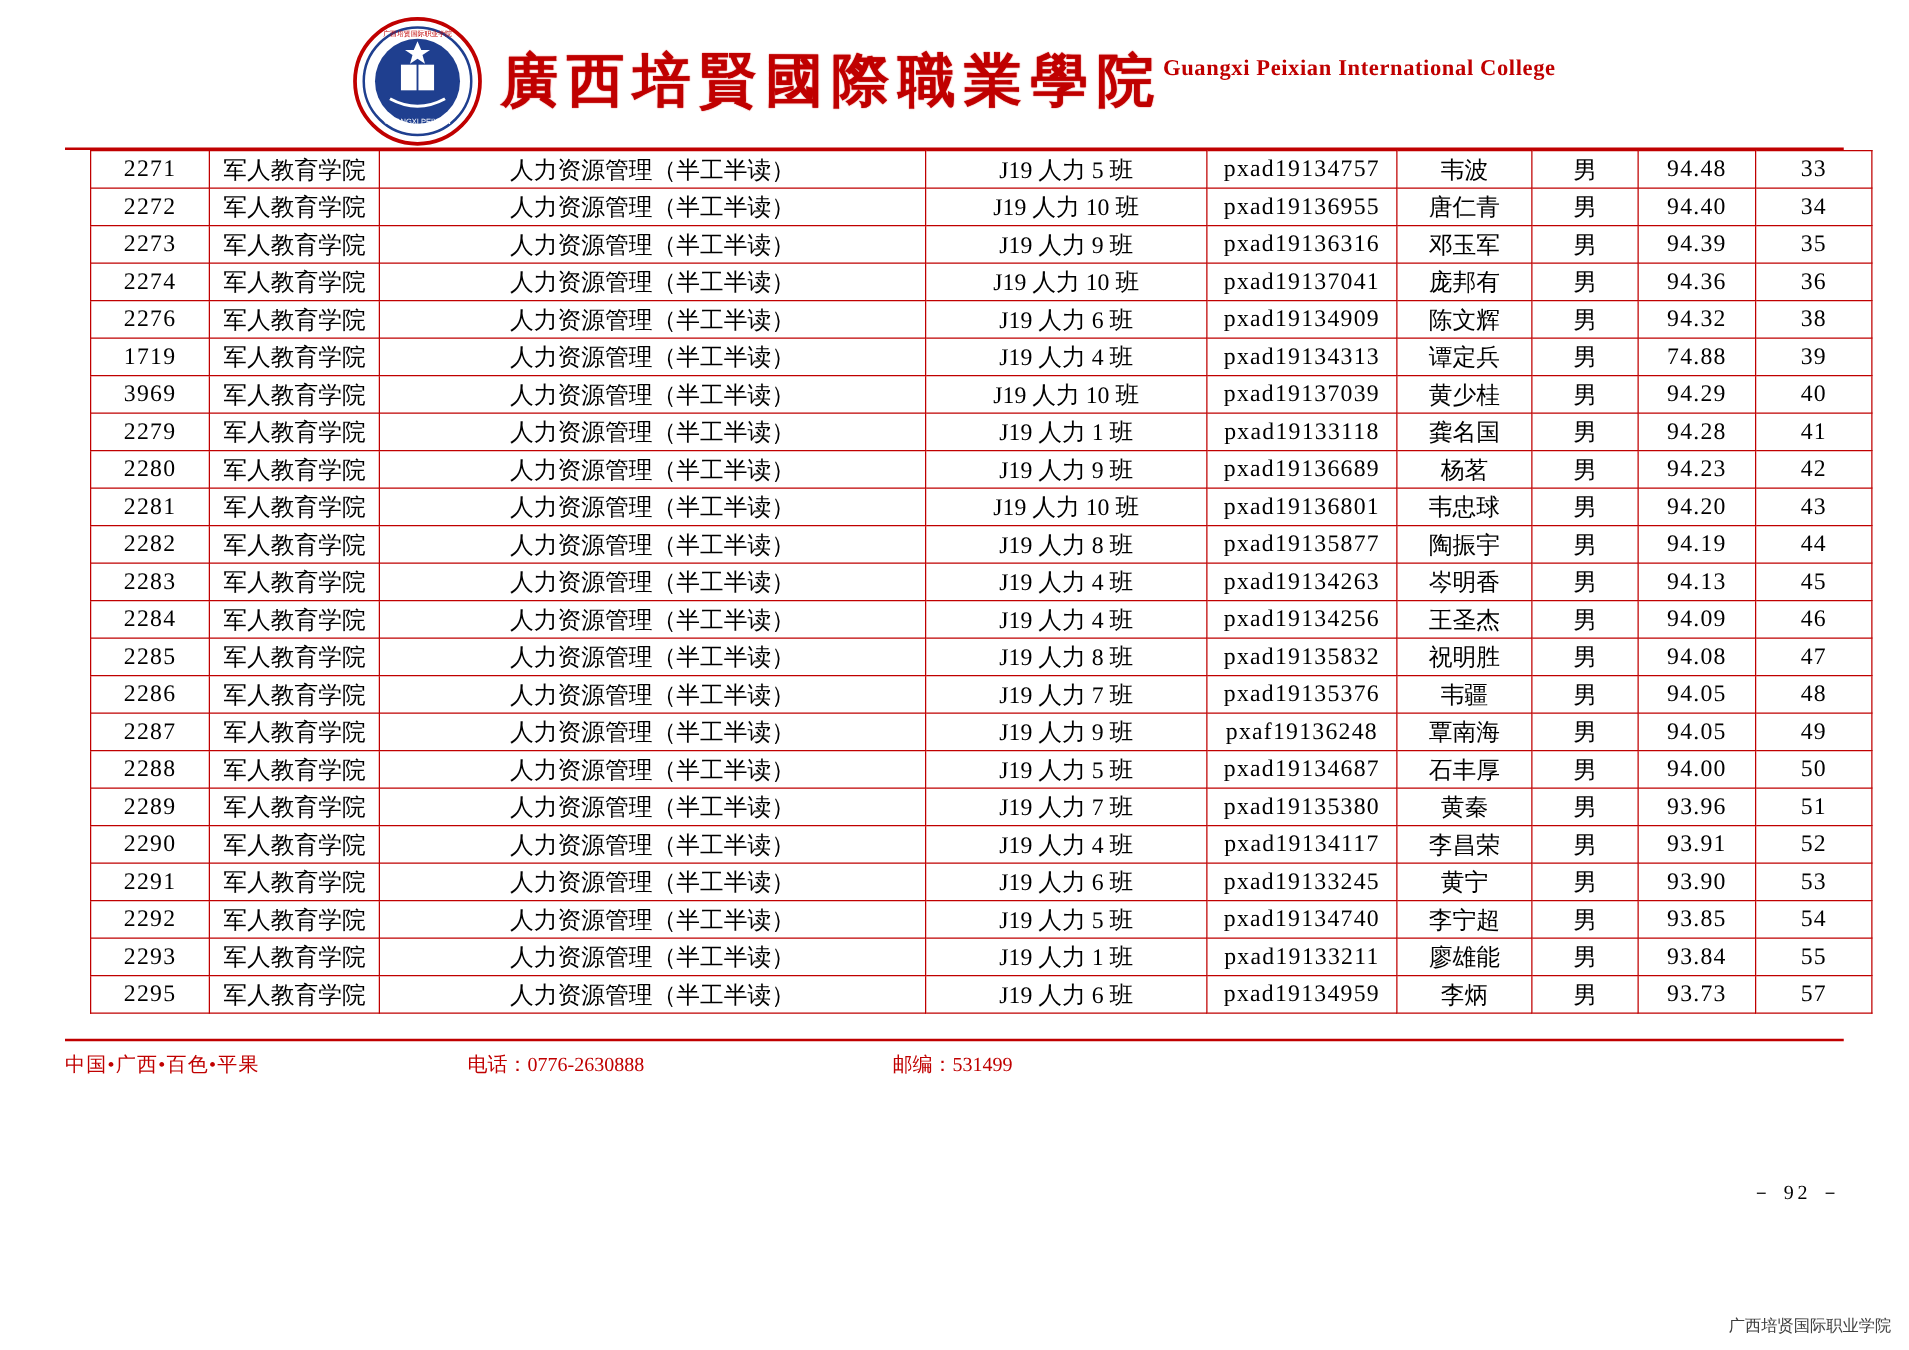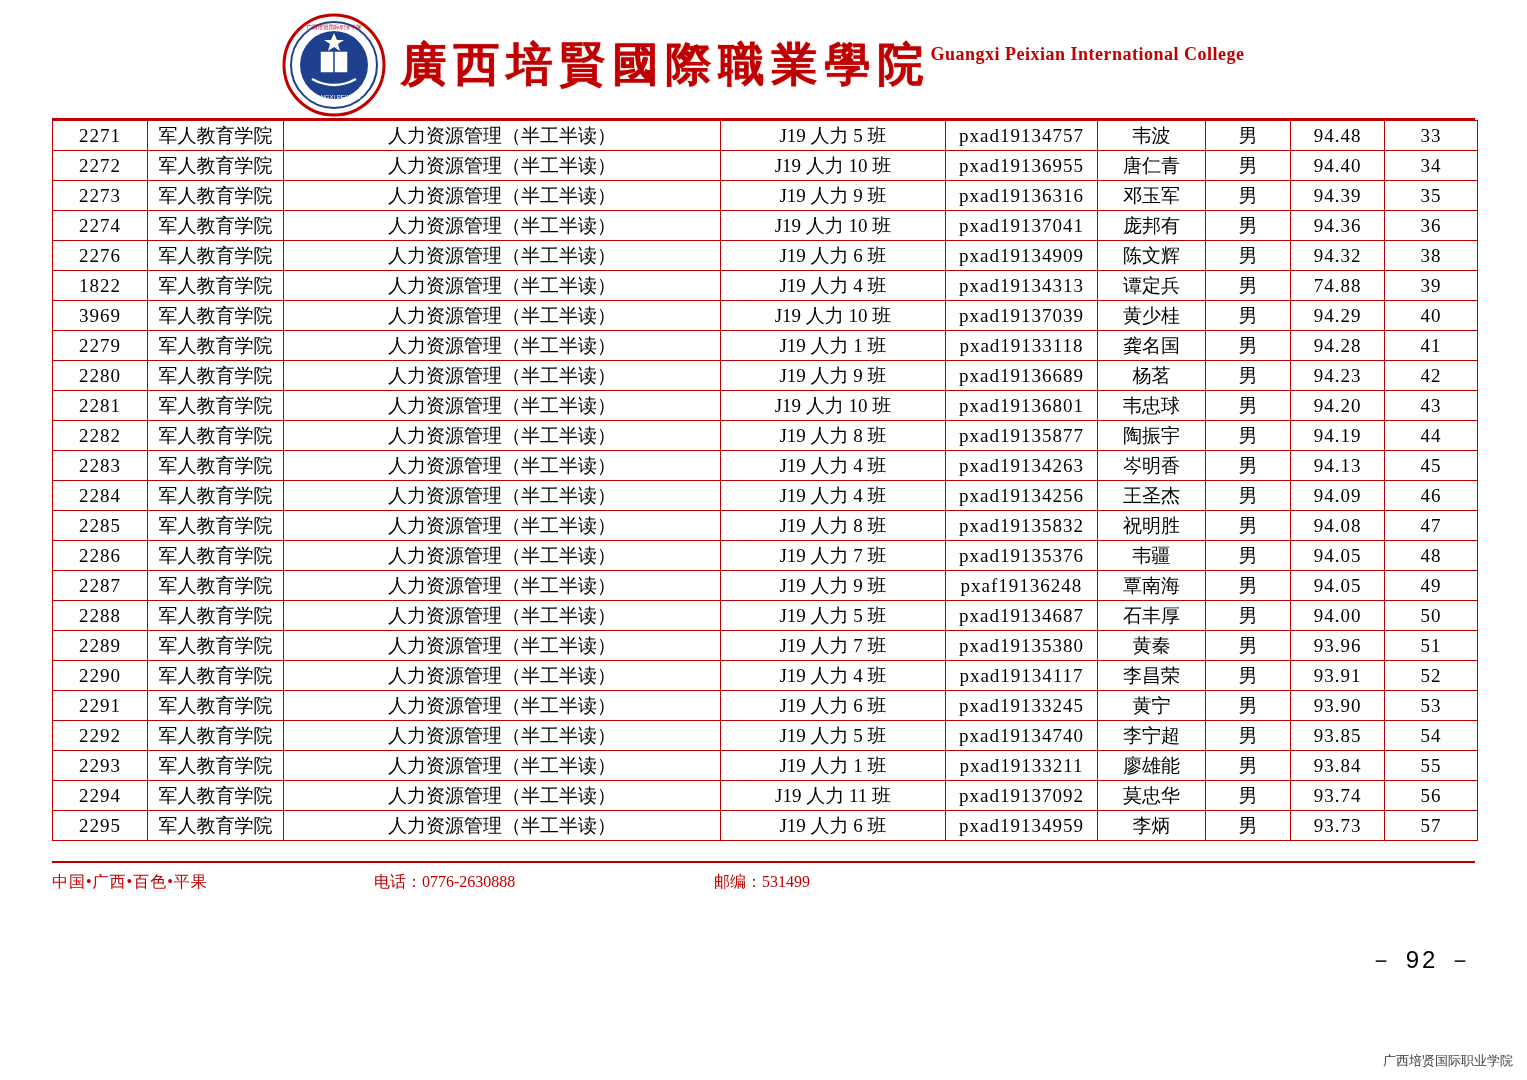--- a/index.html
+++ b/index.html
@@ -60,20 +60,21 @@
 
   
   .table-wrap {
     margin: 14px 52px 0 52px;
     border-top: 2px solid #c00000;
   }
   table.main {
     border-collapse: collapse;
     width: 1423px;
     table-layout: fixed;
+    margin-left: 20px;
   }
   table.main td {
     border: 1px solid #c00000;
     height: 29px;
     font-size: 19px;
     text-align: center;
     vertical-align: middle;
     font-family: "Liberation Serif", serif;
     padding: 0 2px;
     white-space: nowrap;
@@ -117,24 +118,24 @@
   }
   .footer .zip {
     position: absolute;
     left: 662px;
     top: 9px;
   }
   .page-no {
     position: absolute;
     right: 52px;
     top: 944px;
-    font-size: 24px;
+    font-size: 16px;
     color: #000;
     letter-spacing: 3px;
-    font-family: Liberation Sans, sans-serif;
+    font-family: Liberation Serif, serif;
   }
   .watermark {
     position: absolute;
     right: 14px;
     bottom: 10px;
     font-size: 13px;
     color: #3d3d3d;
     font-family: "Liberation Sans", sans-serif;
   }
 </style>
@@ -224,21 +225,21 @@
           <td class="c-college">军人教育学院</td>
           <td class="c-major">人力资源管理（半工半读）</td>
           <td class="c-class">J19 人力 6 班</td>
           <td class="c-exam num">pxad19134909</td>
           <td class="c-name">陈文辉</td>
           <td class="c-gender">男</td>
           <td class="c-score num">94.32</td>
           <td class="c-rank num">38</td>
         </tr>
         <tr>
-          <td class="c-id num">1822</td>
+          <td class="c-id num">1719</td>
           <td class="c-college">军人教育学院</td>
           <td class="c-major">人力资源管理（半工半读）</td>
           <td class="c-class">J19 人力 4 班</td>
           <td class="c-exam num">pxad19134313</td>
           <td class="c-name">谭定兵</td>
           <td class="c-gender">男</td>
           <td class="c-score num">74.88</td>
           <td class="c-rank num">39</td>
         </tr>
         <tr>
@@ -409,31 +410,20 @@
         <tr>
           <td class="c-id num">2293</td>
           <td class="c-college">军人教育学院</td>
           <td class="c-major">人力资源管理（半工半读）</td>
           <td class="c-class">J19 人力 1 班</td>
           <td class="c-exam num">pxad19133211</td>
           <td class="c-name">廖雄能</td>
           <td class="c-gender">男</td>
           <td class="c-score num">93.84</td>
           <td class="c-rank num">55</td>
-        </tr>
-        <tr>
-          <td class="c-id num">2294</td>
-          <td class="c-college">军人教育学院</td>
-          <td class="c-major">人力资源管理（半工半读）</td>
-          <td class="c-class">J19 人力 11 班</td>
-          <td class="c-exam num">pxad19137092</td>
-          <td class="c-name">莫忠华</td>
-          <td class="c-gender">男</td>
-          <td class="c-score num">93.74</td>
-          <td class="c-rank num">56</td>
         </tr>
         <tr>
           <td class="c-id num">2295</td>
           <td class="c-college">军人教育学院</td>
           <td class="c-major">人力资源管理（半工半读）</td>
           <td class="c-class">J19 人力 6 班</td>
           <td class="c-exam num">pxad19134959</td>
           <td class="c-name">李炳</td>
           <td class="c-gender">男</td>
           <td class="c-score num">93.73</td>

